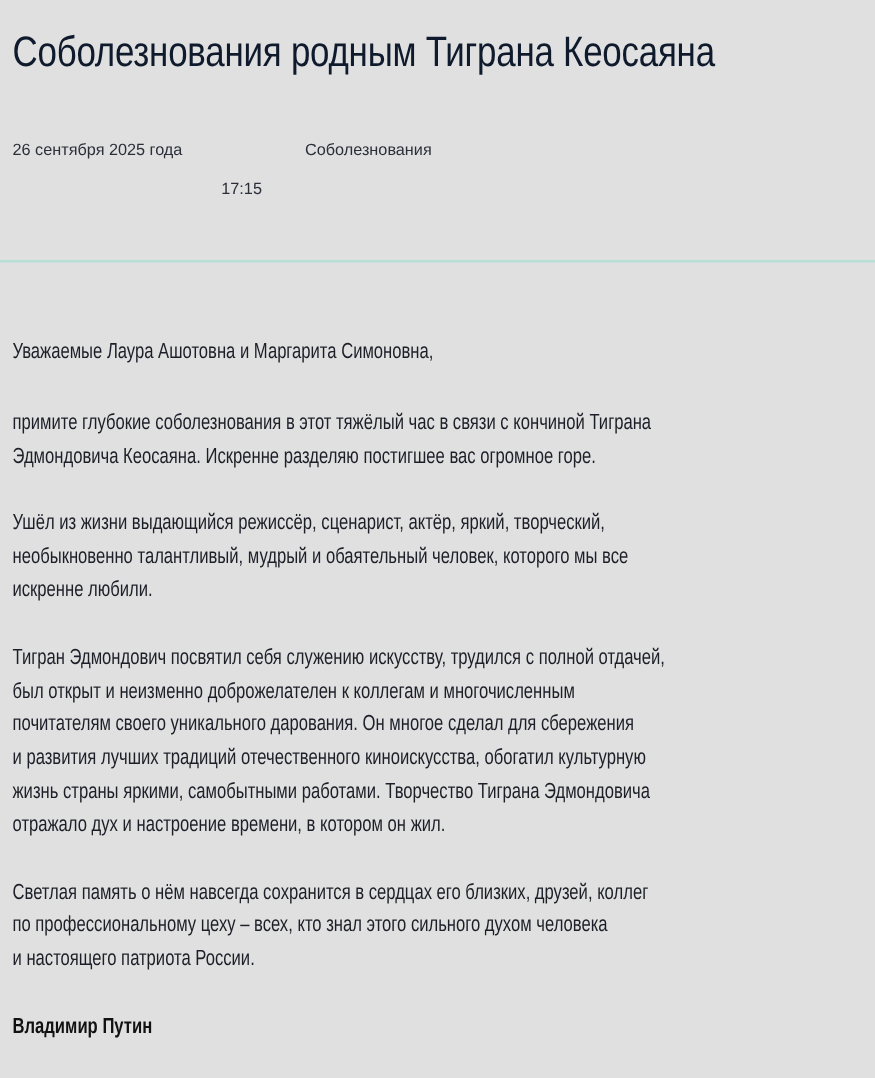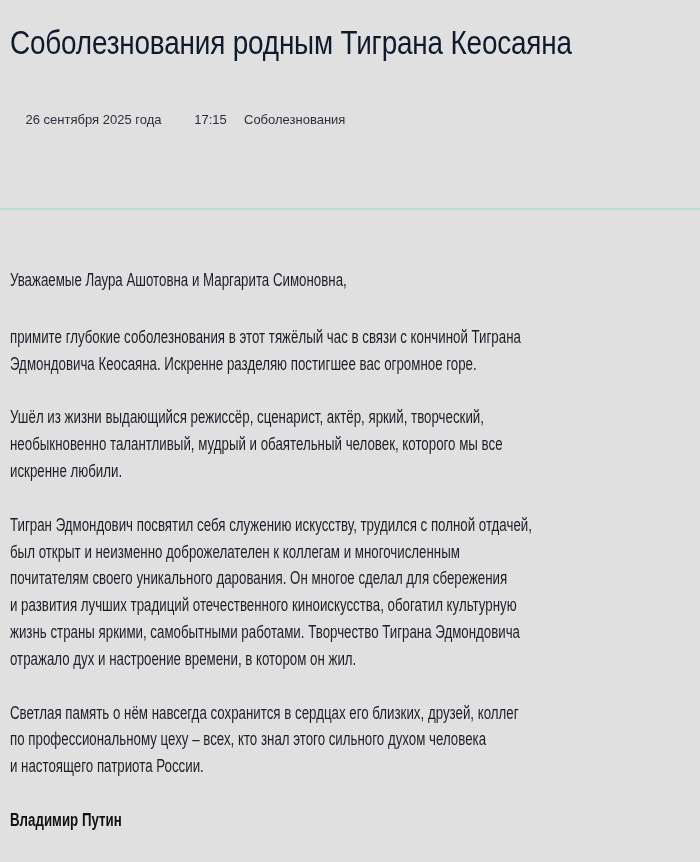--- a/index.html
+++ b/index.html
@@ -15,23 +15,23 @@
     font-size: 34px; line-height: 42px; font-weight: normal;
     color: #0f1a2c; margin: 0;
     transform: scaleX(0.82); transform-origin: left top;
     white-space: nowrap; letter-spacing: -0.2px;
   }
   .meta {
     position: absolute; left: 10px; top: 111px;
     font-size: 13px; line-height: 18px; color: #2b2f3a;
     display: flex; gap: 0;
   }
-  .meta span { display: inline-block; white-space: nowrap; text-align: center; }
+  .meta span { display: inline-block; white-space: nowrap; }
   .meta .date { width: 167px; }
-  .meta .time { width: 67px; }
+  .meta .time { width: 67px; margin-top: 31px; }
   .divider {
     position: absolute; left: 0; top: 208px; width: 700px; height: 2px;
     background: #b8dfd6;
   }
   .content {
     position: absolute; left: 10px; top: 267px; width: 900px;
     transform: scaleX(0.76); transform-origin: left top;
     font-size: 17.5px; line-height: 26.8px; color: #1d1f28;
   }
   .content p { margin: 0 0 27px 0; white-space: pre-line; }

